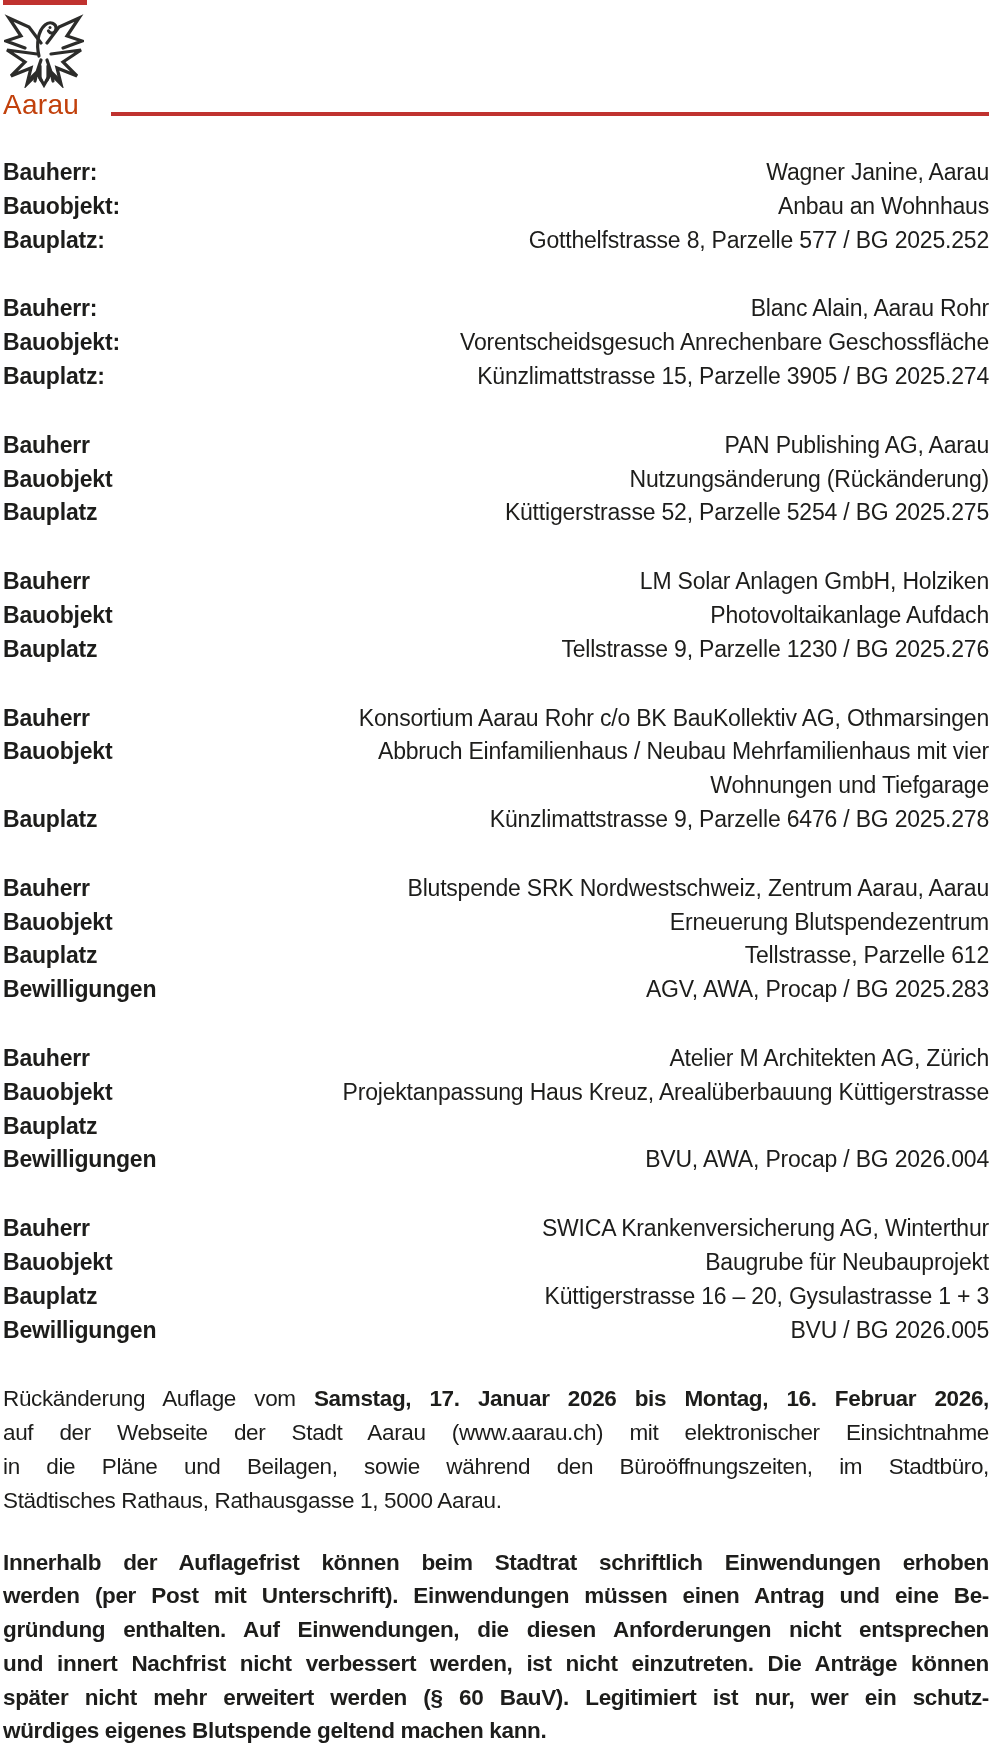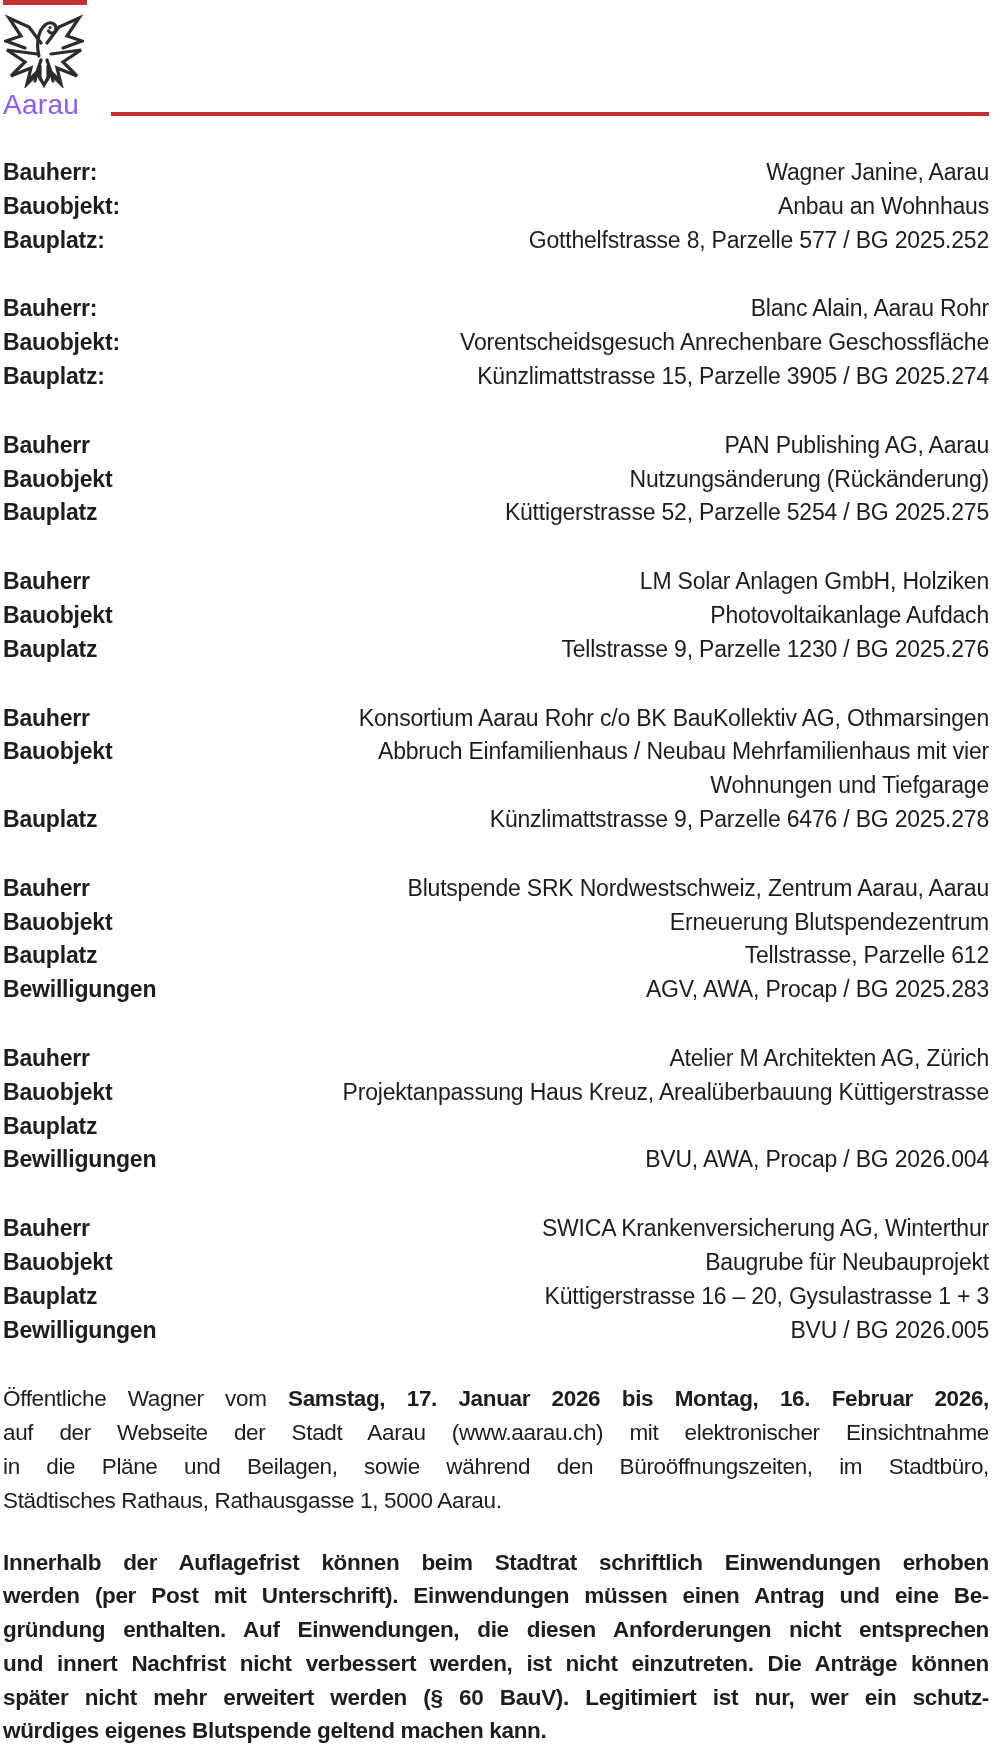--- a/index.html
+++ b/index.html
@@ -10,21 +10,21 @@
     color: #1d1d1b;
     overflow: hidden;
   }
   .page { position: relative; width: 994px; height: 1749px; padding: 0 5px 0 3px; }
 
   
   .header { position: relative; height: 120px; }
   .topbar { position: absolute; left: 0; top: 0; width: 84px; height: 5px; background: #c0322f; }
   .eagle  { position: absolute; left: 1px; top: 14px; width: 80px; height: 74px; }
   .eagle svg { width: 100%; height: 100%; }
-  .brand  { position: absolute; left: 0; top: 91px; font-size: 28px; line-height: 1; color: #8b5cf6; letter-spacing: 0.3px; }
+  .brand  { position: absolute; left: 0; top: 91px; font-size: 28px; line-height: 1; color: #c2410c; letter-spacing: 0.3px; }
   .rule   { position: absolute; left: 108px; right: 0; top: 112px; height: 4px; background: #c0322f; }
 
   
   .list  { margin-top: 36px; }
   .entry { margin-bottom: 35px; }
   .row   { display: flex; font-size: 23px; line-height: 33.8px; letter-spacing: -0.2px; }
   .cell-label { flex: 0 0 225px; width: 225px; font-weight: bold; }
   .cell-value { flex: 1; text-align: right; }
 
   
@@ -191,21 +191,21 @@
       </div>
       <div class="row">
         <div class="cell-label">Bewilligungen</div>
         <div class="cell-value">BVU / BG 2026.005</div>
       </div>
     </div>
 
   </div>
 
   <div class="para para-auflage">
-    <div class="jline"><span>Öffentliche Wagner vom </span><strong>Samstag, 17. Januar 2026 bis Montag, 16. Februar 2026,</strong></div>
+    <div class="jline"><span>Rückänderung Auflage vom </span><strong>Samstag, 17. Januar 2026 bis Montag, 16. Februar 2026,</strong></div>
     <div class="jline">auf der Webseite der Stadt Aarau (www.aarau.ch) mit elektronischer Einsichtnahme</div>
     <div class="jline">in die Pläne und Beilagen, sowie während den Büroöffnungszeiten, im Stadtbüro,</div>
     <div class="jline last">Städtisches Rathaus, Rathausgasse 1, 5000 Aarau.</div>
   </div>
 
   <div class="para para-einwendungen">
     <div class="jline">Innerhalb der Auflagefrist können beim Stadtrat schriftlich Einwendungen erhoben</div>
     <div class="jline">werden (per Post mit Unterschrift). Einwendungen müssen einen Antrag und eine Be-</div>
     <div class="jline">gründung enthalten. Auf Einwendungen, die diesen Anforderungen nicht entsprechen</div>
     <div class="jline">und innert Nachfrist nicht verbessert werden, ist nicht einzutreten. Die Anträge können</div>

